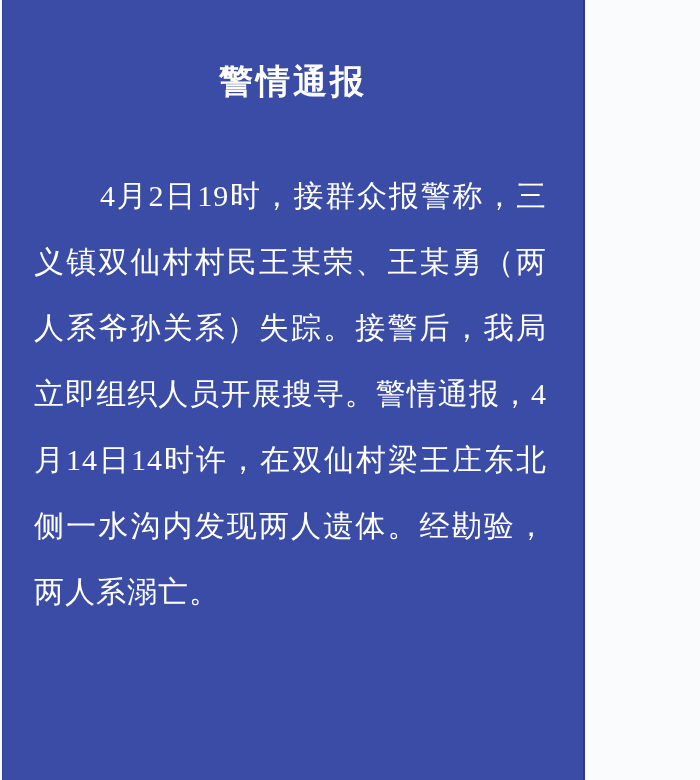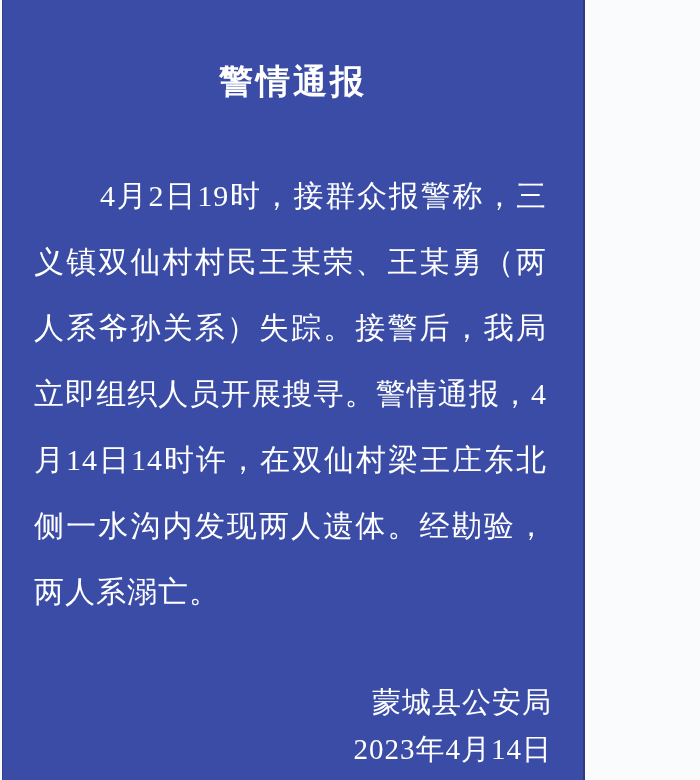--- a/index.html
+++ b/index.html
@@ -64,18 +64,14 @@
     color: var(--text);
   }
 </style>
 </head>
 <body>
 
 <div class="page">
   <div class="panel">
     <h1 class="title">警情通报</h1>
     <p class="body-text">4月2日19时，接群众报警称，三义镇双仙村村民王某荣、王某勇（两人系爷孙关系）失踪。接警后，我局立即组织人员开展搜寻。警情通报，4月14日14时许，在双仙村梁王庄东北侧一水沟内发现两人遗体。经勘验，两人系溺亡。</p>
-    <div class="signature">
-      <div>蒙城县公安局</div>
-      <div>2023年4月14日</div>
-    </div>
   </div>
 </div>
 
 </body></html>

